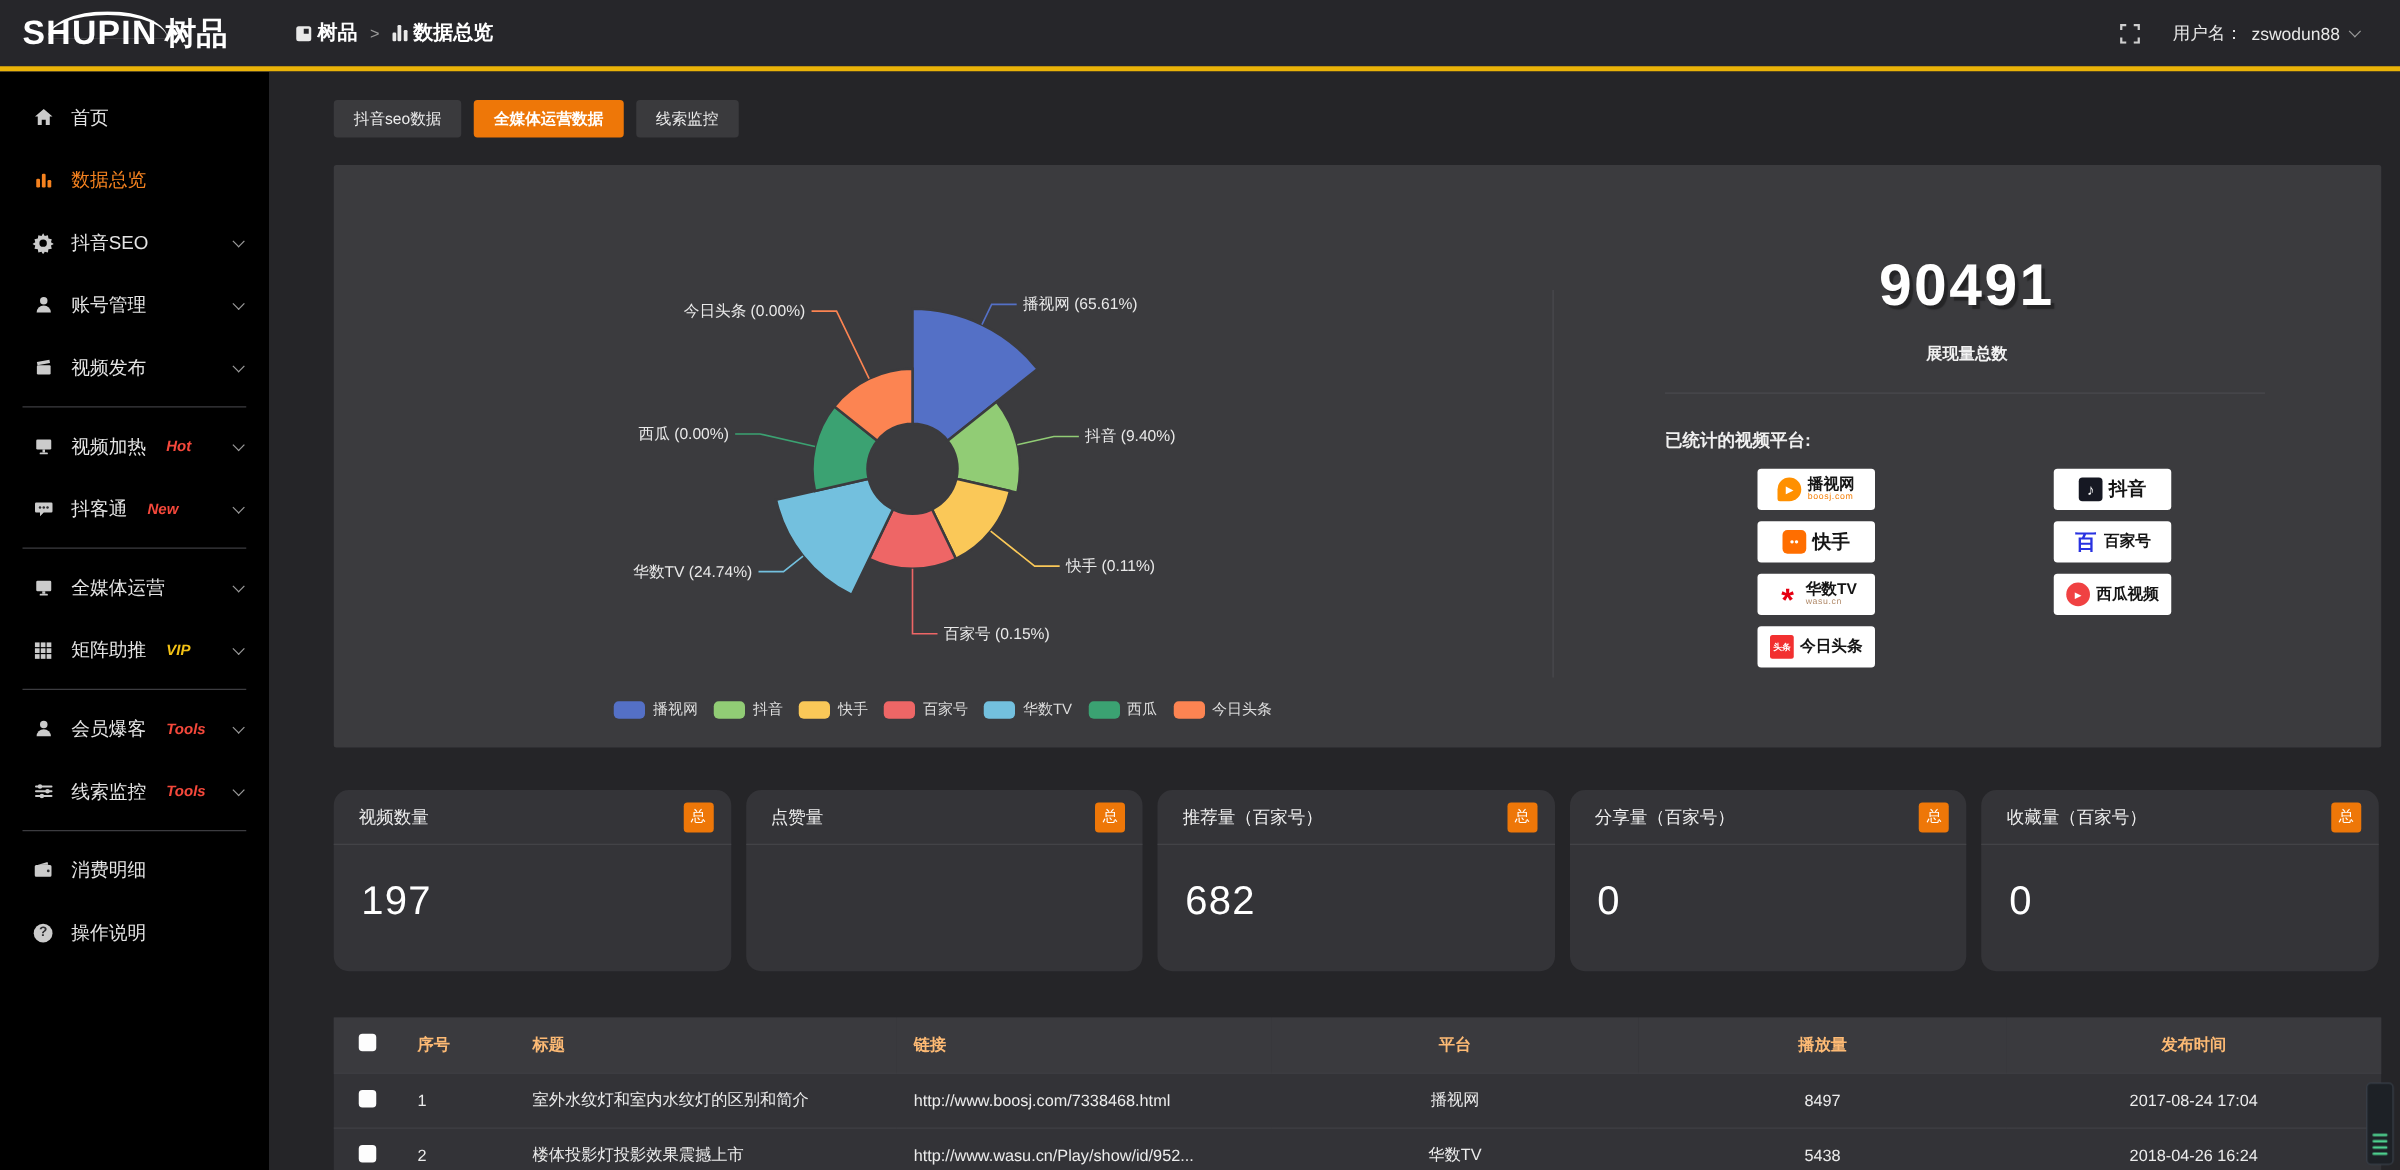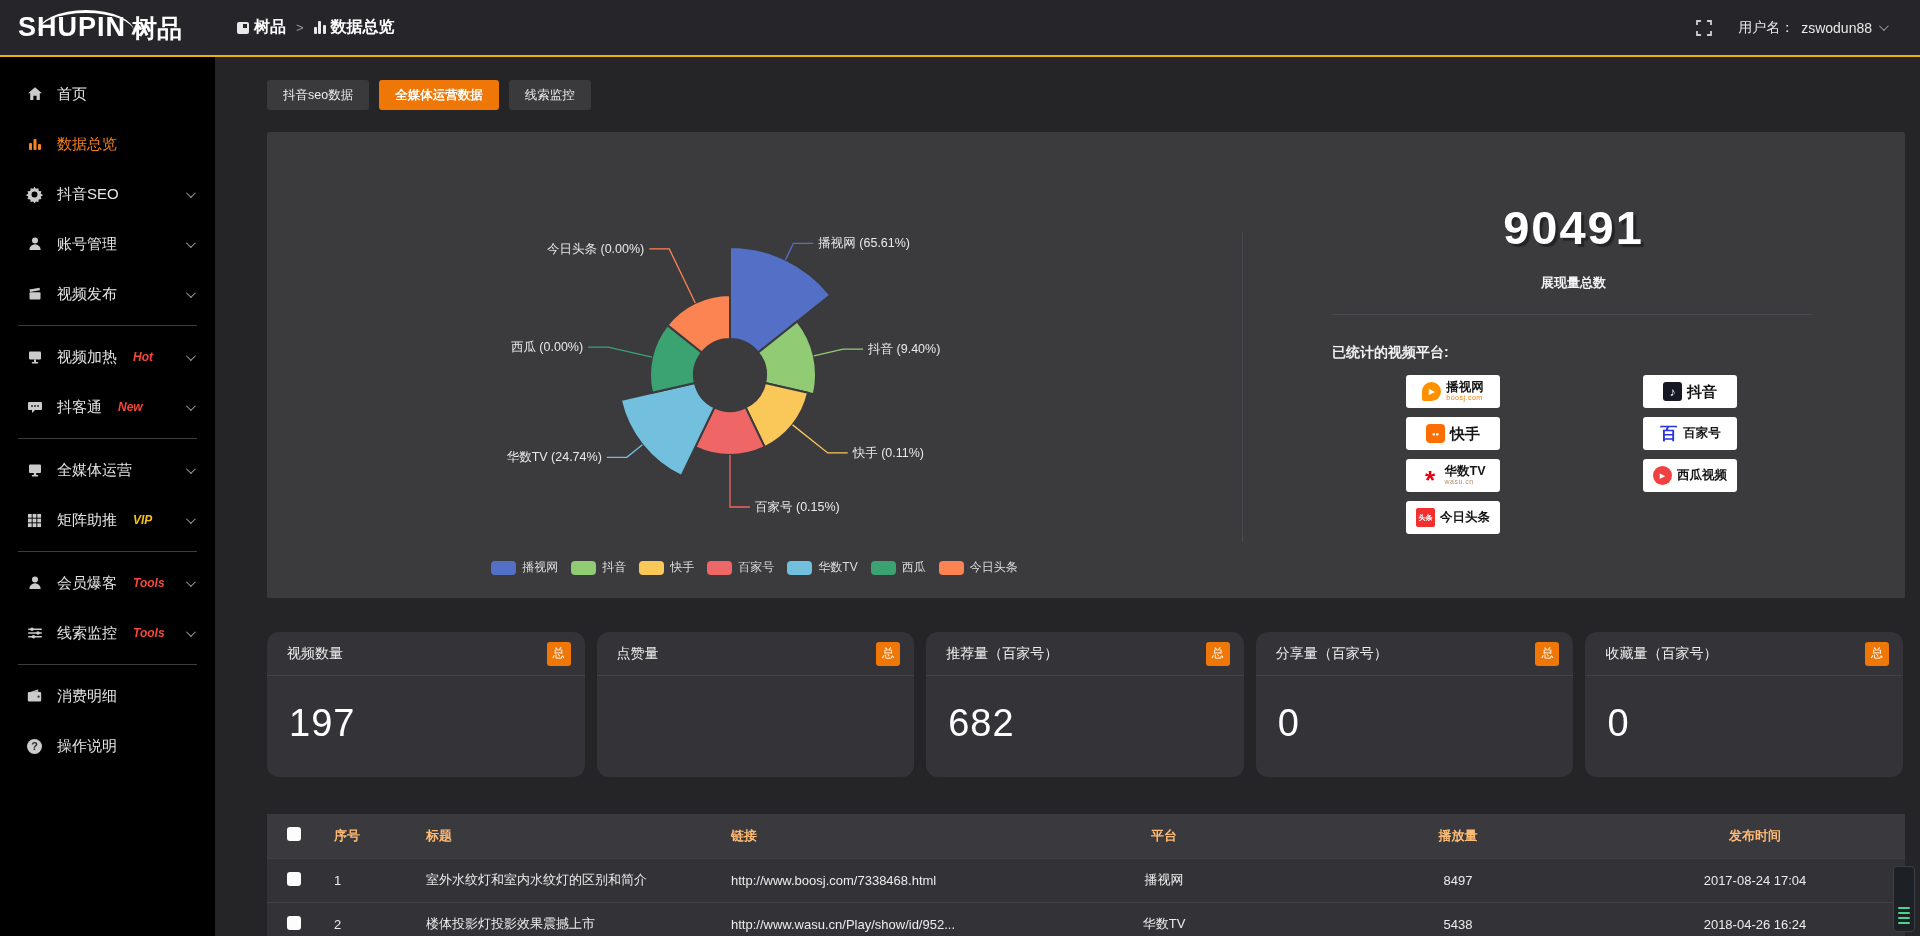--- a/index.html
+++ b/index.html
@@ -1,20 +1,20 @@
 <!DOCTYPE html>
 <html><head>
 <meta charset="utf-8">
 <style>
   * { margin:0; padding:0; box-sizing:border-box; }
   html,body { width:1920px; height:936px; overflow:hidden; background:#252528;
     font-family:"Liberation Sans","DejaVu Sans",sans-serif; }
   
   .header { position:fixed; top:0; left:0; width:1920px; height:57px; background:#26262a;
-    display:flex; align-items:center; z-index:10; border-bottom:2px solid #eab308; }
+    display:flex; align-items:center; z-index:10; border-bottom:4px solid #eab308; }
   .logo { width:215px; padding-left:18px; display:flex; align-items:flex-end; position:relative; }
   .logo-en { color:#fff; font-size:27px; font-weight:900; letter-spacing:1px; line-height:1; }
   .logo-cn { color:#fff; font-size:25px; font-weight:900; margin-left:6px; line-height:1; }
   .logo-arc { position:absolute; top:-4px; left:38px; width:96px; height:22px;
     border-top:3px solid #fff; border-radius:50% 50% 0 0/100% 100% 0 0; }
   .crumbs { display:flex; align-items:center; margin-left:22px; gap:10px; color:#fff; font-size:16px; font-weight:bold; }
   .crumb { display:flex; align-items:center; gap:5px; }
   .crumb-sq { width:12px; height:12px; background:#e9e9e9; border-radius:2px; position:relative; }
   .crumb-sq::after { content:""; position:absolute; right:2px; top:2px; width:4px; height:4px; background:#26262a; }
   .crumb-sep { color:#9a9a9a; font-size:13px; font-weight:normal; }
@@ -75,21 +75,21 @@
   .pmain.big { font-size:15px; font-weight:900; }
   .psub { font-size:7px; color:#f57c00; letter-spacing:.5px; }
   .psub.gray { color:#b08968; }
   
   .cards { display:flex; gap:12px; margin-top:34px; }
   .card { width:317.6px; height:145px; background:#343438; border-radius:12px; }
   .card-head { height:44px; display:flex; align-items:center; padding:0 14px 0 20px; border-bottom:1px solid #434347; }
   .card-label { color:#eee; font-size:14px; }
   .tbadge { margin-left:auto; width:24px; height:24px; background:#ee7708; border-radius:3px;
     color:#fff; font-size:12px; display:flex; align-items:center; justify-content:center; }
-  .card-num { color:#fff; font-size:38px; padding:26px 0 0 22px; letter-spacing:1px; }
+  .card-num { color:#fff; font-size:32px; padding:26px 0 0 22px; letter-spacing:1px; }
   
   .tbl { margin-top:37px; width:1638px; border-collapse:collapse; table-layout:fixed; background:#333337; }
   .tbl th { background:#3a3a3e; height:44px; color:#fdba74; font-size:13px; font-weight:bold; }
   .tbl td { height:44px; color:#ececec; font-size:13px; border-top:1px solid #404045; }
   .tbl th.l, .tbl td.l { text-align:left; padding-left:14px; }
   .tbl th.c, .tbl td.c { text-align:center; }
   .orange { color:#ee7c1e; cursor:pointer; }
   .cbx { width:14px; height:14px; background:#fdfdfd; border-radius:3px; display:inline-block; cursor:pointer; }
   
   .float-widget { position:fixed; right:5px; bottom:4px; width:22px; height:66px; background:#1d2126;

